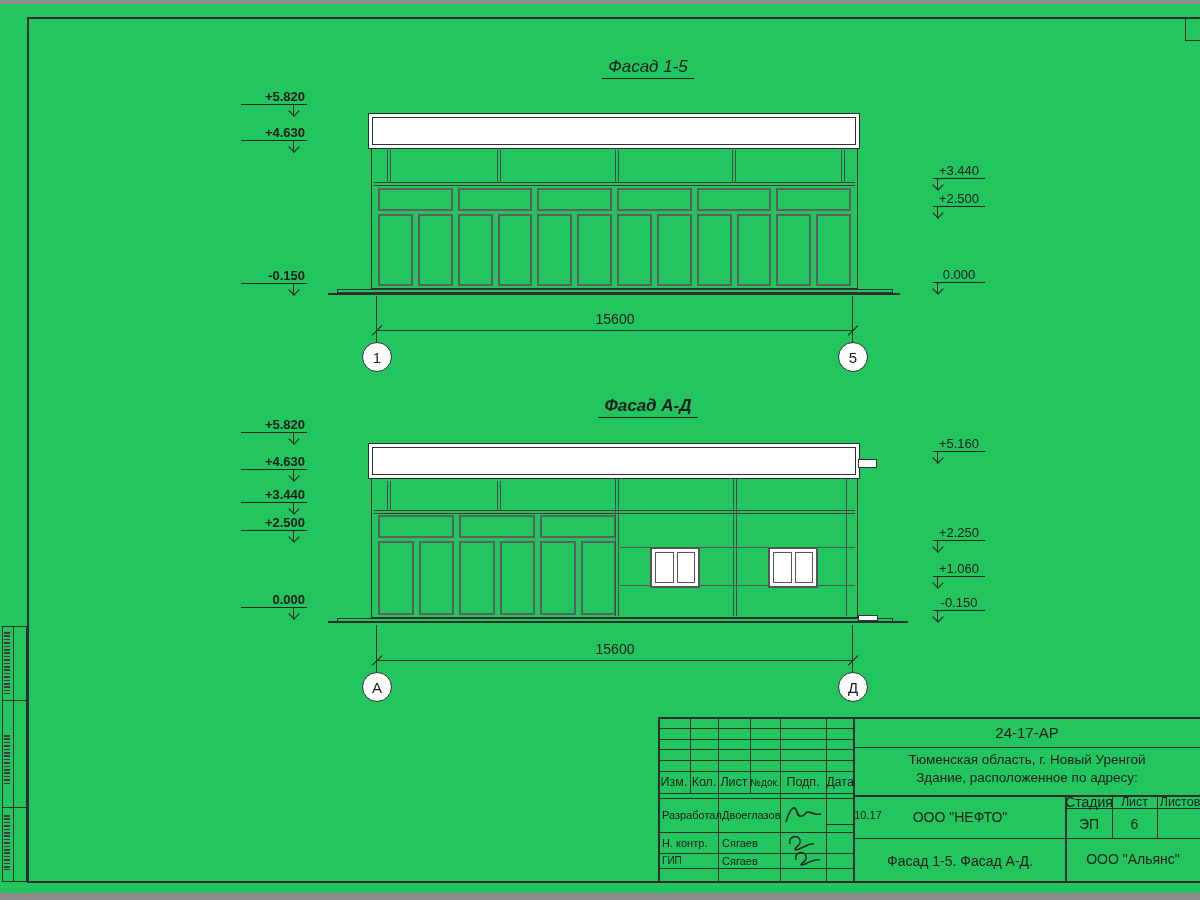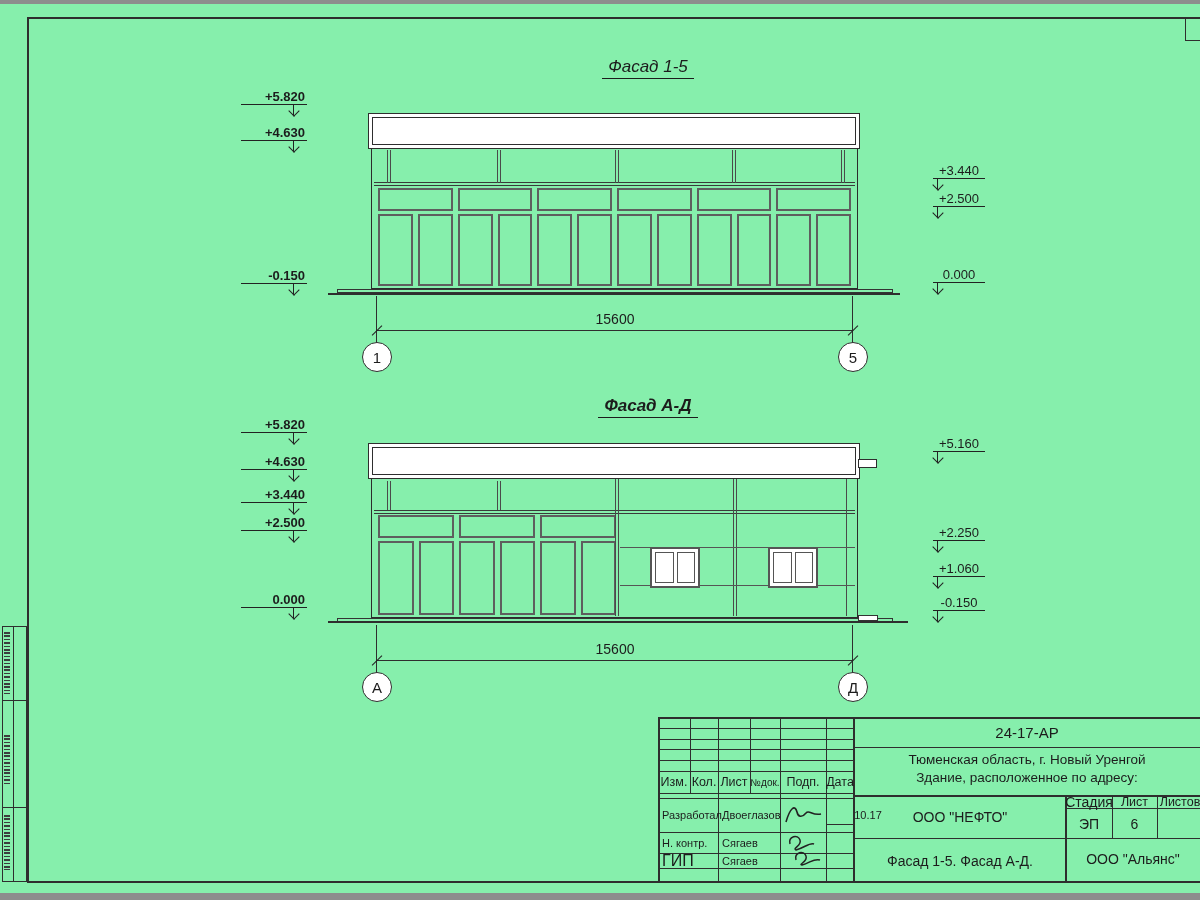--- a/index.html
+++ b/index.html
@@ -1,16 +1,16 @@
 <!DOCTYPE html>
 <html><head>
 <meta charset="utf-8">
 <style>
   html,body { margin:0; padding:0; background:#fff; }
-  .page { position:relative; width:1200px; height:900px; background:#86efac;
+  .page { position:relative; width:1200px; height:900px; background:#22c55e;
           font-family:"Liberation Sans", sans-serif; color:#1c1c1c; overflow:hidden; }
   .page *, .page { box-sizing:border-box; }
   .abs { position:absolute; }
   .ln  { position:absolute; background:#2e2e2e; }
   
   .dtitle { position:absolute; text-align:center; font-size:17px; font-style:italic; }
   .dtitle span { border-bottom:1.2px solid #1c1c1c; padding:0 6px 2px 6px; }
   
   .sign { position:absolute; border:1.6px solid #2e2e2e; padding:3px; background:#fff; }
   .sign-in { width:100%; height:100%; border:1px solid #2e2e2e; }
@@ -335,21 +335,21 @@
   <div class="cellc" style="left:750px;top:771px;width:30px;height:22px;font-size:10px;">№док.</div>
   <div class="cellc" style="left:780px;top:771px;width:46px;height:22px;font-size:12.5px;">Подп.</div>
   <div class="cellc" style="left:826px;top:771px;width:28px;height:22px;font-size:12.5px;">Дата</div>
 
   <div class="celll" style="left:662px;top:799px;width:56px;height:32px;font-size:11px;">Разработал</div>
   <div class="celll" style="left:722px;top:799px;width:58px;height:32px;font-size:11px;">Двоеглазов</div>
   <div class="cellc" style="left:854px;top:806px;width:28px;height:18px;font-size:11px;">10.17</div>
   <div class="ln" style="left:827px;top:824px;width:26px;height:1px;"></div>
   <div class="celll" style="left:662px;top:832px;width:56px;height:21px;font-size:11px;">Н. контр.</div>
   <div class="celll" style="left:722px;top:832px;width:58px;height:21px;font-size:11px;">Сягаев</div>
-  <div class="celll" style="left:662px;top:853px;width:56px;height:15px;font-size:16px;">ГИП</div>
+  <div class="celll" style="left:662px;top:853px;width:56px;height:15px;font-size:10px;">ГИП</div>
   <div class="celll" style="left:722px;top:853px;width:58px;height:15px;font-size:11px;">Сягаев</div>
 
   <svg class="abs" style="left:782px;top:800px;" width="42" height="28" viewBox="0 0 42 28">
     <path d="M4 22 C8 8 13 4 15 12 C16 17 20 18 24 13 C27 9 30 16 39 14" fill="none" stroke="#222" stroke-width="1.6"></path>
   </svg>
   <svg class="abs" style="left:784px;top:832px;" width="40" height="36" viewBox="0 0 40 36">
     <path d="M6 12 C4 4 14 2 16 8 C18 14 8 16 12 18 C20 16 26 10 30 12" fill="none" stroke="#222" stroke-width="1.5"></path>
     <path d="M12 28 C10 20 20 18 22 24 C24 30 14 32 18 33 C26 31 30 26 36 28" fill="none" stroke="#222" stroke-width="1.5"></path>
   </svg>
 

